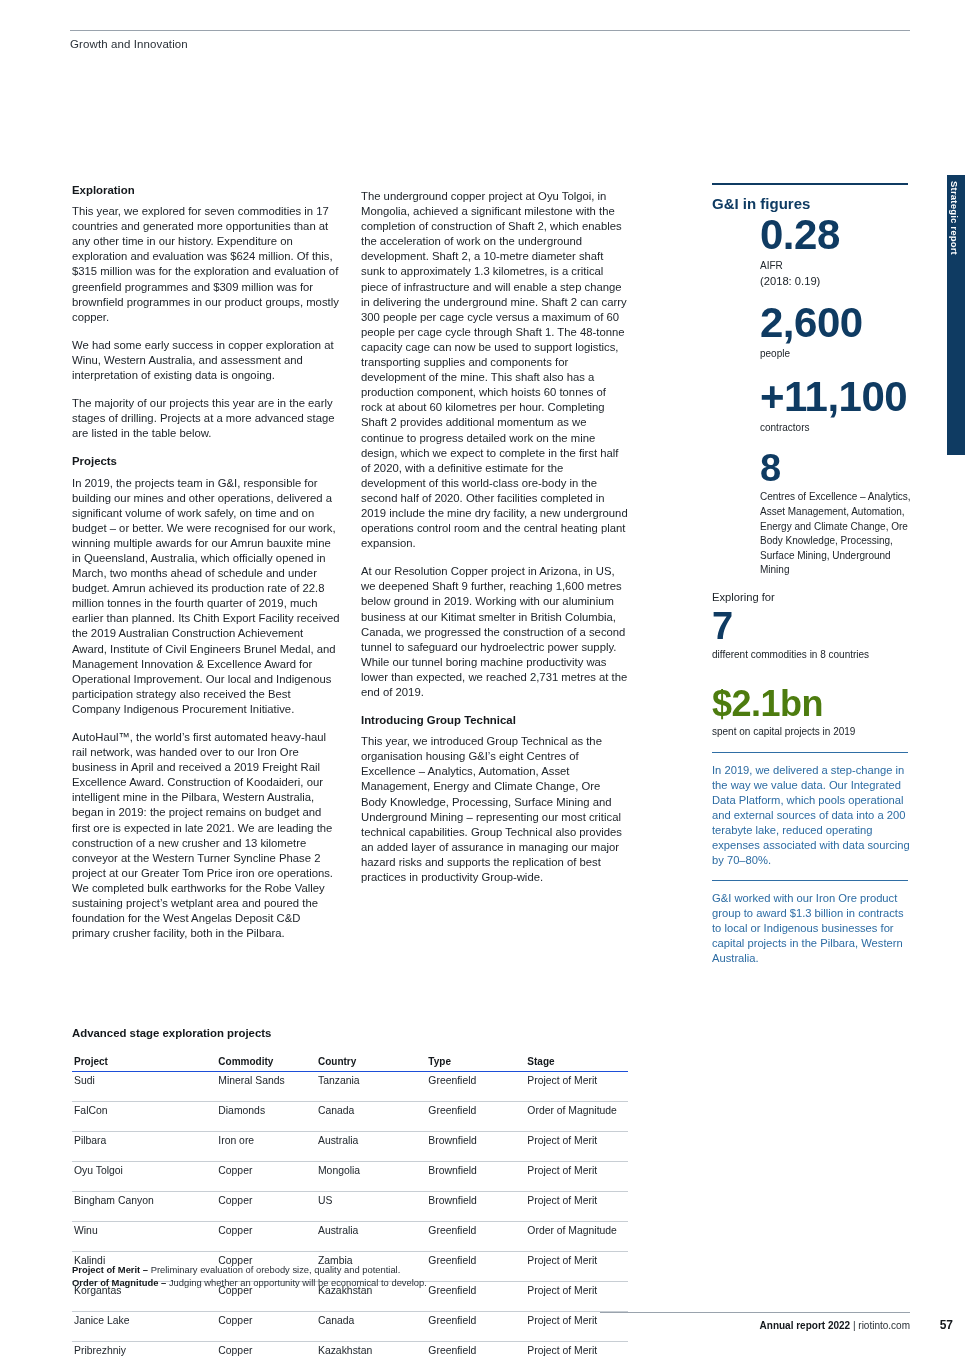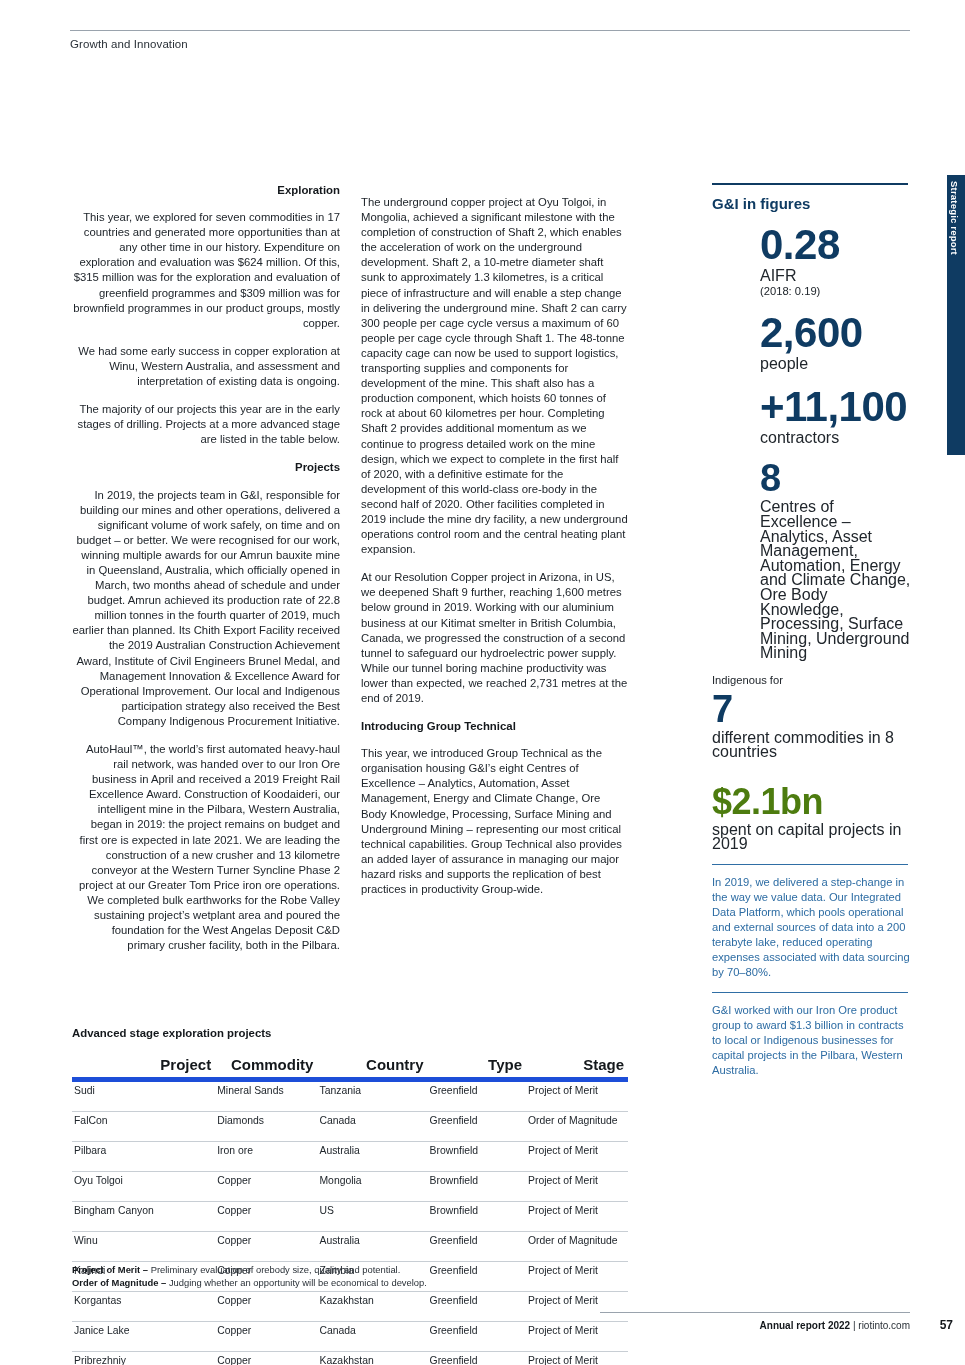--- a/index.html
+++ b/index.html
@@ -60,23 +60,23 @@
   }
   
   .col {
     position: absolute;
     top: 183px;
     font-size: 11.3px;
     line-height: 15.1px;
     color: #20262c;
     text-align: left;
   }
-  .col1 { left: 72px; width: 268px; text-align: right; }
+  .col1 { left: 72px; width: 268px; }
   .col2 { left: 361px; width: 268px; }
-  .col p { margin: 12px 0 13px 0; }
+  .col p { margin: 6px 0 13px 0; }
   .col h3 {
     margin: 0 0 1px 0;
     font-size: 11.4px;
     font-weight: bold;
     color: #14181c;
   }
 
   
   .figures {
     position: absolute;
@@ -87,32 +87,31 @@
   .fig-rule {
     width: 196px;
     height: 2px;
     background: #0f3b62;
     margin-bottom: 10px;
   }
   .fig-title {
     font-size: 15px;
     font-weight: bold;
     color: #0f3b62;
-    margin-bottom: 10px;
   }
   .big-num {
     font-size: 42px;
     font-weight: bold;
     color: #0f3b62;
     line-height: 46px;
     letter-spacing: -0.5px;
   }
   .big-num.smaller { font-size: 38px; line-height: 42px; }
   .fig-label {
-    font-size: 16px;
+    font-size: 10px;
     color: #20262c;
     line-height: 14.6px;
     margin-top: 1px;
   }
   .fig-sub {
     font-size: 11.2px;
     color: #20262c;
     line-height: 14.6px;
   }
   .fig-block { margin-bottom: 12px; margin-left: 48px; }
@@ -153,25 +152,25 @@
   table.exp {
     position: absolute;
     left: 72px;
     top: 1053px;
     width: 556px;
     border-collapse: collapse;
     font-size: 10.4px;
     color: #20262c;
   }
   table.exp th {
-    text-align: right;
-    font-weight: bold;
-    font-size: 15px;
+    text-align: left;
+    font-weight: bold;
+    font-size: 10px;
     padding: 3px 4px 4px 2px;
-    border-bottom: 5px solid #1d4ed8;
+    border-bottom: 1px solid #1d4ed8;
     color: #14181c;
   }
   table.exp td {
     padding: 3px 4px 15px 2px;
     border-bottom: 1px solid #c8ced4;
   }
   table.exp tr:last-child td { border-bottom: 1px solid #4a5560; }
   .c-project { width: 148px; }
   .c-commodity { width: 98px; }
   .c-country { width: 110px; }
@@ -261,21 +260,21 @@
     <div class="fig-block">
       <div class="big-num">+11,100</div>
       <div class="fig-label">contractors</div>
     </div>
 
     <div class="fig-block">
       <div class="big-num smaller">8</div>
       <div class="fig-label">Centres of Excellence – Analytics, Asset Management, Automation, Energy and Climate Change, Ore Body Knowledge, Processing, Surface Mining, Underground Mining</div>
     </div>
 
-    <div class="fig-note">Indigenous for</div>
+    <div class="fig-note">Exploring for</div>
     <div class="big-num smaller">7</div>
     <div class="fig-label">different commodities in 8 countries</div>
 
     <div style="height:22px"></div>
     <div class="money">$2.1bn</div>
     <div class="fig-label">spent on capital projects in 2019</div>
 
     <div class="blue-rule"></div>
     <div class="blue-text">In 2019, we delivered a step-change in the way we value data. Our Integrated Data Platform, which pools operational and external sources of data into a 200 terabyte lake, reduced operating expenses associated with data sourcing by 70–80%.</div>
     <div class="blue-rule"></div>

